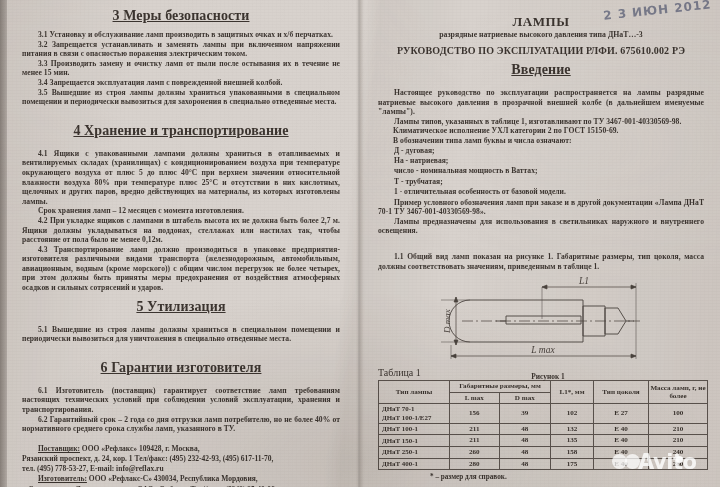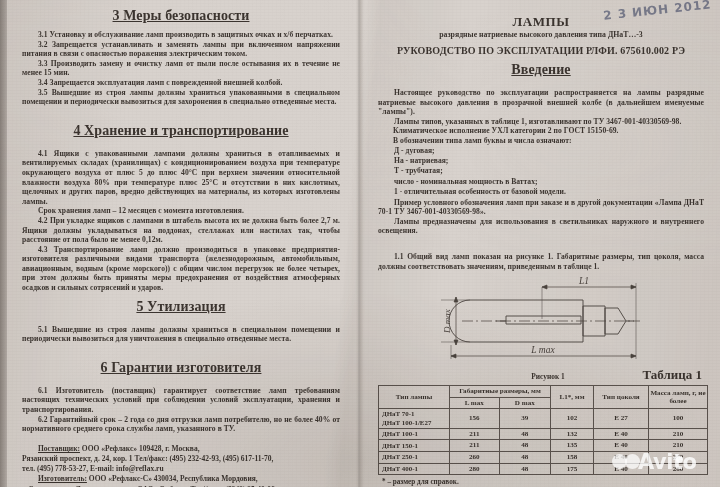--- a/index.html
+++ b/index.html
@@ -129,23 +129,23 @@
   .figure-wrap { position: relative; width: 340px; height: 92px; margin-top: 4px; }
   .fig-caption {
     text-align: center;
     font-size: 7.4px;
     font-weight: 600;
     margin-top: 1px;
   }
 
   
   .tbl-label {
-    text-align: right;
-    font-size: 13px;
-    font-weight: 700;
+    text-align: left;
+    font-size: 10px;
+    font-weight: 400;
     margin: 0 2px 2px 0;
   }
   table.spec {
     border-collapse: collapse;
     width: 330px;
     font-size: 7.1px;
     font-weight: 700;
     color: #3a332e;
     font-family: Liberation Serif, serif;
   }
@@ -160,20 +160,21 @@
     text-align: left;
     padding-left: 3px;
     font-size: 6.9px;
     line-height: 8.2px;
   }
   .footnote {
     font-size: 7.2px;
     font-weight: 600;
     margin-top: 3px;
     padding-left: 4px;
+    margin-left: 48px;
   }
 
   
   .date-stamp {
     position: absolute;
     right: 8px;
     top: 3px;
     font-family: "DejaVu Sans", sans-serif;
     font-size: 12px;
     color: #6b6f84;
@@ -282,22 +283,22 @@
     <div class="spacer-md"></div>
 
     <p class="body">Настоящее руководство по эксплуатации распространяется на лампы разрядные натриевые высокого давления в прозрачной внешней колбе (в дальнейшем именуемые "лампы").</p>
     <p class="body">Лампы типов, указанных в таблице 1, изготавливают по ТУ 3467-001-40330569-98.</p>
     <p class="body noind">Климатическое исполнение УХЛ категории 2 по ГОСТ 15150-69.</p>
     <p class="body noind">В обозначении типа ламп буквы и числа означают:</p>
 
     <div class="defs">
       <p>Д - дуговая;</p>
       <p>На - натриевая;</p>
+      <p>число - номинальная мощность в Ваттах;</p>
       <p>Т - трубчатая;</p>
-      <p>число - номинальная мощность в Ваттах;</p>
       <p>1 - отличительная особенность от базовой модели.</p>
     </div>
 
     <p class="body">Пример условного обозначения ламп при заказе и в другой документации «Лампа ДНаТ 70-1  ТУ 3467-001-40330569-98».</p>
     <p class="body">Лампы предназначены для использования в светильниках наружного и внутреннего освещения.</p>
 
     <div class="spacer-sm"></div>
     <div class="spacer-md"></div>
     <p class="body">1.1 Общий вид ламп показан на рисунке 1. Габаритные размеры, тип цоколя, масса должны соответствовать значениям, приведенным в таблице 1.</p>
 

